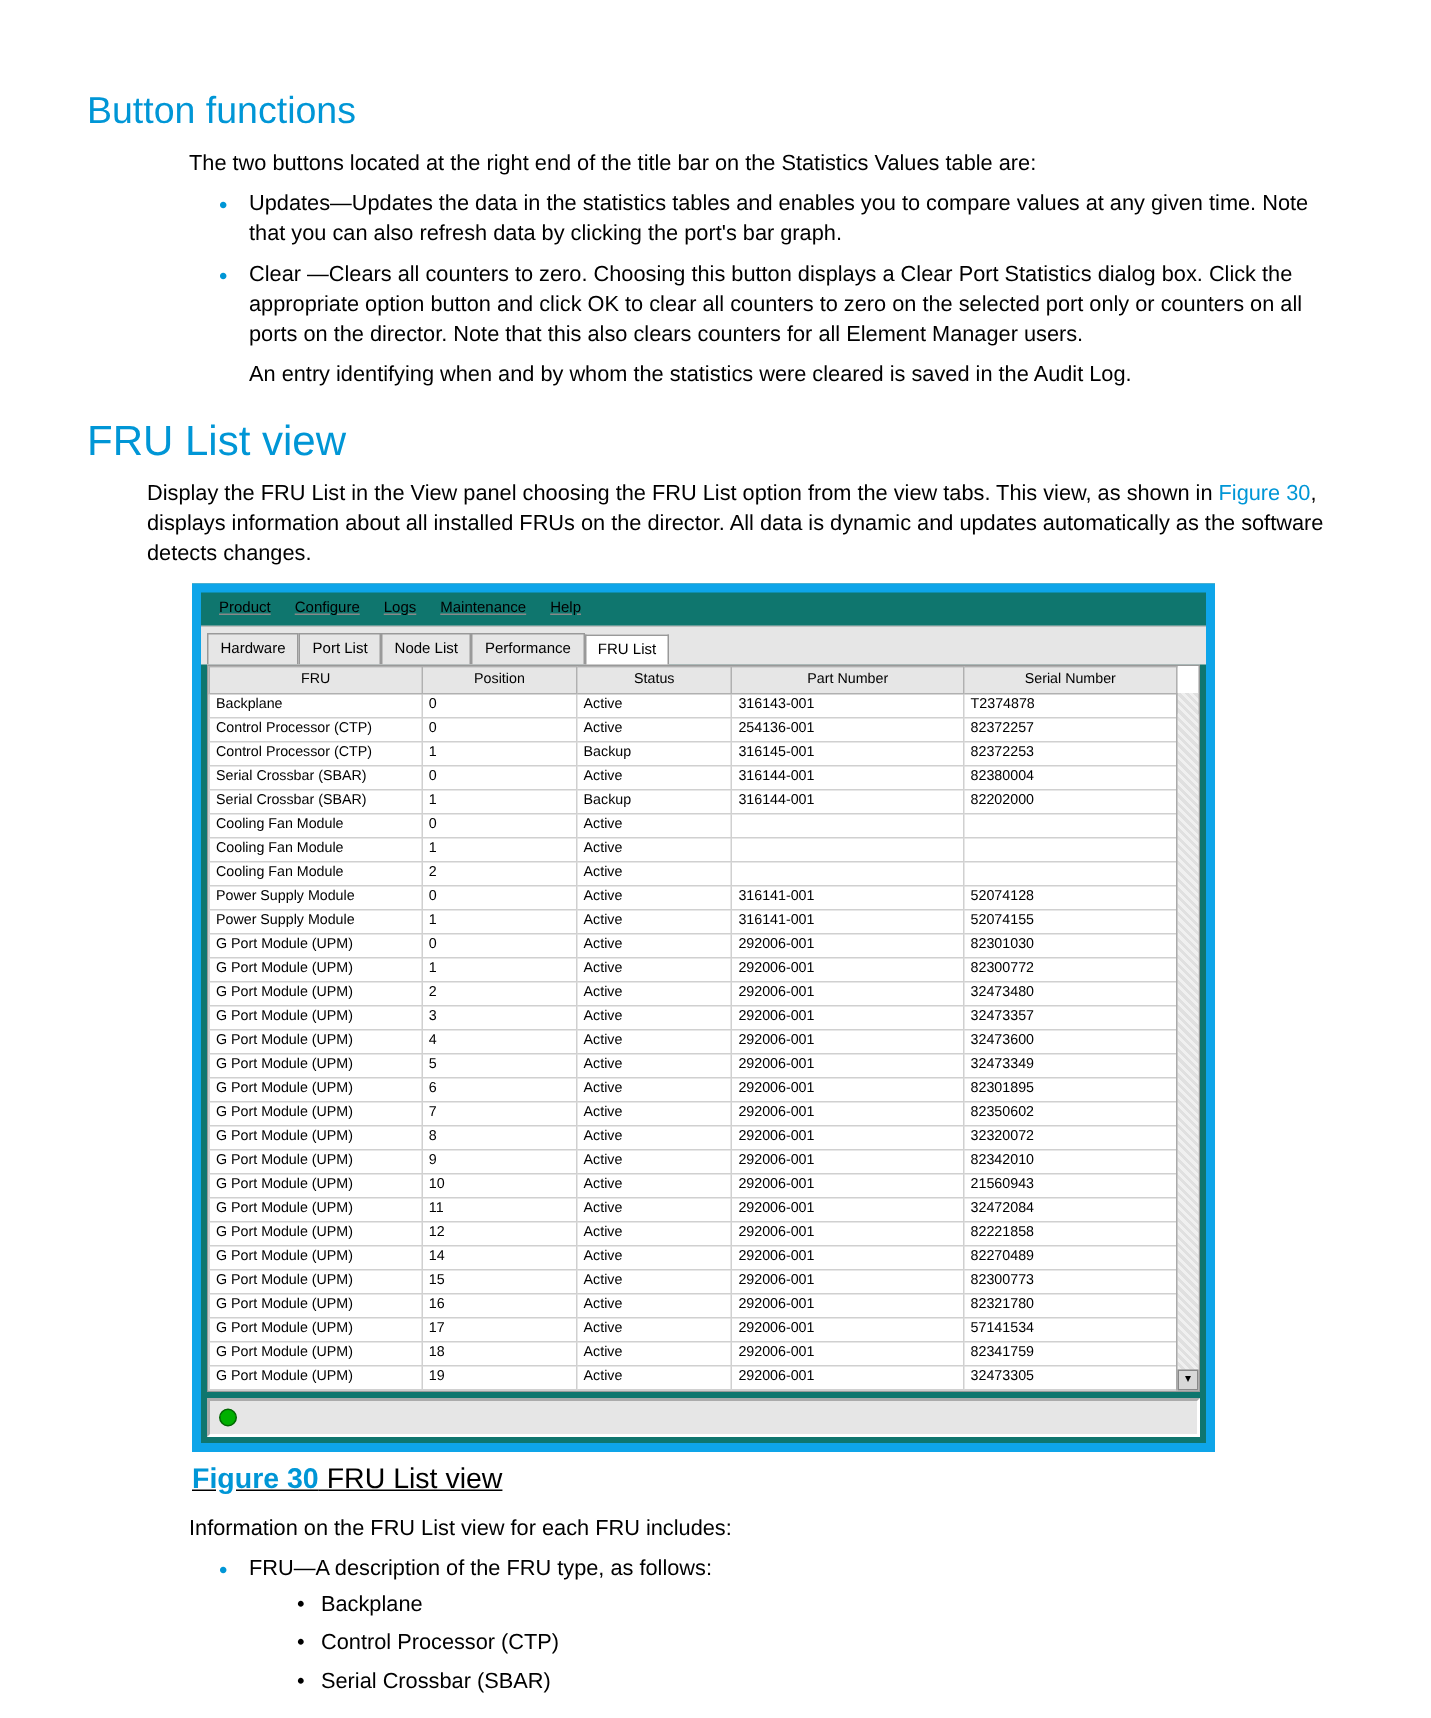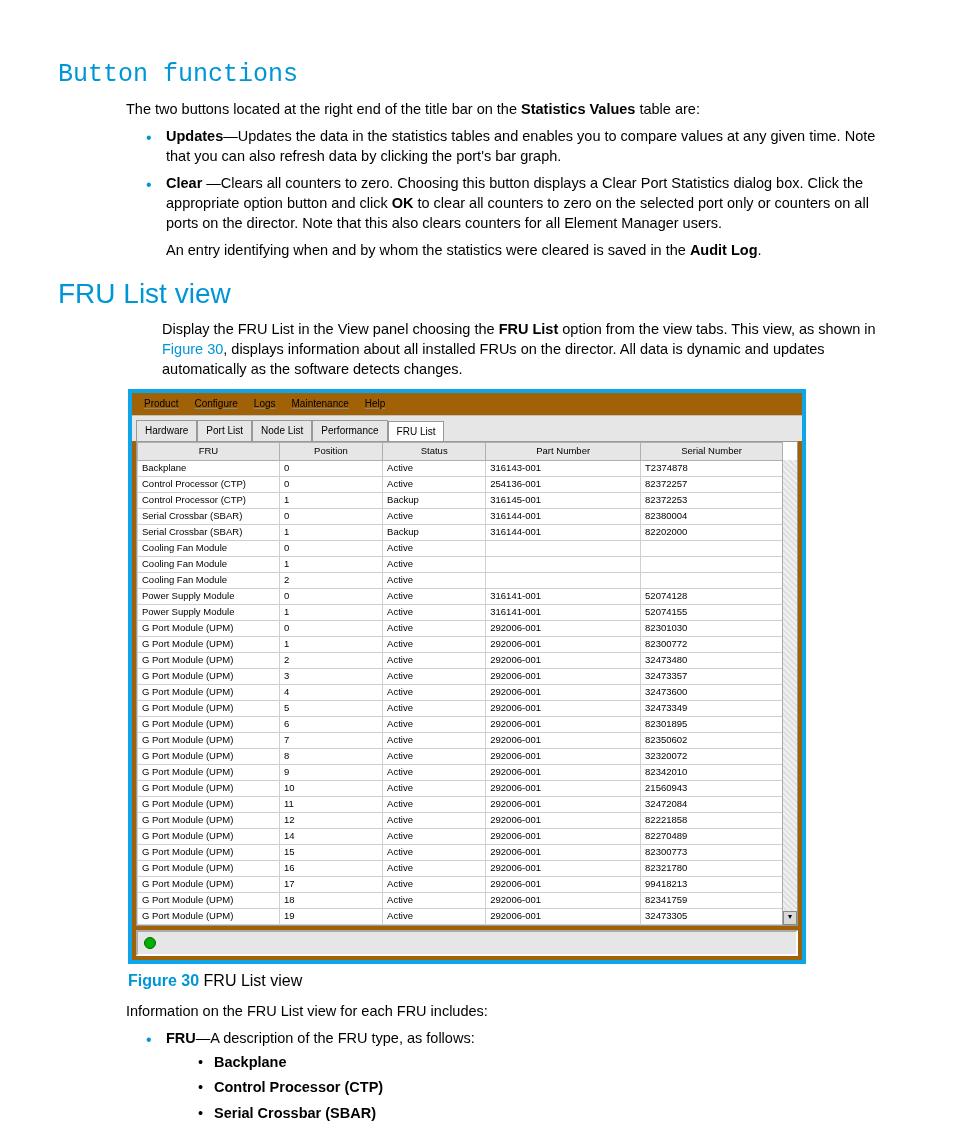--- a/index.html
+++ b/index.html
@@ -7,21 +7,21 @@
     font-size: 14.5px;
     color: #000;
     background: #fff;
     margin: 0;
     padding: 58px 58px 40px 58px;
     width: 954px;
     box-sizing: border-box;
     line-height: 1.35;
   }
   h2 {
-    font-family: Liberation Mono, monospace;
+    font-family: Liberation Sans, sans-serif;
     font-weight: 400;
     color: #0096d6;
     font-size: 25px;
     margin: 0 0 8px 0;
   }
   h1 {
     font-family: "Futura", "Century Gothic", "Trebuchet MS", Arial, sans-serif;
     font-weight: 400;
     color: #0096d6;
     font-size: 28px;
@@ -58,29 +58,29 @@
     padding-left: 18px;
     margin-bottom: 6px;
   }
   ul.sub > li::before {
     content: "•";
     color: #000;
     position: absolute;
     left: 2px;
     top: 0;
   }
-  .bold { font-weight: bold; }
+  .bold { font-weight: normal; }
   .link { color: #0096d6; }
 
   
   .shot {
     margin: 10px 0 6px 70px;
     width: 670px;
-    background: #a16207;
-    border: 4px solid #0ea5e9;
+    background: #0f766e;
+    border: 6px solid #0ea5e9;
     font-family: Tahoma, Arial, sans-serif;
     font-size: 10px;
     color: #000;
   }
   .menubar {
     display: flex;
     gap: 0;
     padding: 2px 4px;
     border-bottom: 1px solid #c0c0c0;
   }
@@ -168,21 +168,22 @@
   }
   .status-dot {
     width: 10px; height: 10px;
     background: #00b000;
     border-radius: 50%;
     border: 1px solid #060;
   }
 
   .caption {
     margin: 6px 0 10px 70px;
-    font-size: 16px;
+    font-size: 19px;
+    text-decoration: underline;
   }
   .caption .lbl { color: #0096d6; font-weight: bold; }
 </style>
 </head>
 <body>
 
 <h2>Button functions</h2>
 
 <p class="body">
   <span>The two buttons located at the right end of the title bar on the </span><span class="bold">Statistics Values</span><span> table are:</span>
@@ -195,21 +196,21 @@
   <li>
     <span class="bold">Clear</span><span> —Clears all counters to zero. Choosing this button displays a Clear Port Statistics dialog box. Click the appropriate option button and click </span><span class="bold">OK</span><span> to clear all counters to zero on the selected port only or counters on all ports on the director. Note that this also clears counters for all Element Manager users.</span>
     <p style="margin:8px 0 0 0">
       <span>An entry identifying when and by whom the statistics were cleared is saved in the </span><span class="bold">Audit Log</span><span>.</span>
     </p>
   </li>
 </ul>
 
 <h1>FRU List view</h1>
 
-<p class="body" style="margin-left:104px">
+<p class="body" style="margin-left:40px">
   <span>Display the FRU List in the View panel choosing the </span><span class="bold">FRU List</span><span> option from the view tabs. This view, as shown in </span><span class="link">Figure 30</span><span>, displays information about all installed FRUs on the director. All data is dynamic and updates automatically as the software detects changes.</span>
 </p>
 
 <div class="shot">
   <div class="menubar">
     <span>Product</span>
     <span>Configure</span>
     <span>Logs</span>
     <span>Maintenance</span>
     <span>Help</span>
@@ -413,21 +414,21 @@
             <td>16</td>
             <td>Active</td>
             <td>292006-001</td>
             <td>82321780</td>
           </tr>
           <tr>
             <td>G Port Module (UPM)</td>
             <td>17</td>
             <td>Active</td>
             <td>292006-001</td>
-            <td>99418213</td>
+            <td>57141534</td>
           </tr>
           <tr>
             <td>G Port Module (UPM)</td>
             <td>18</td>
             <td>Active</td>
             <td>292006-001</td>
             <td>82341759</td>
           </tr>
           <tr>
             <td>G Port Module (UPM)</td>

